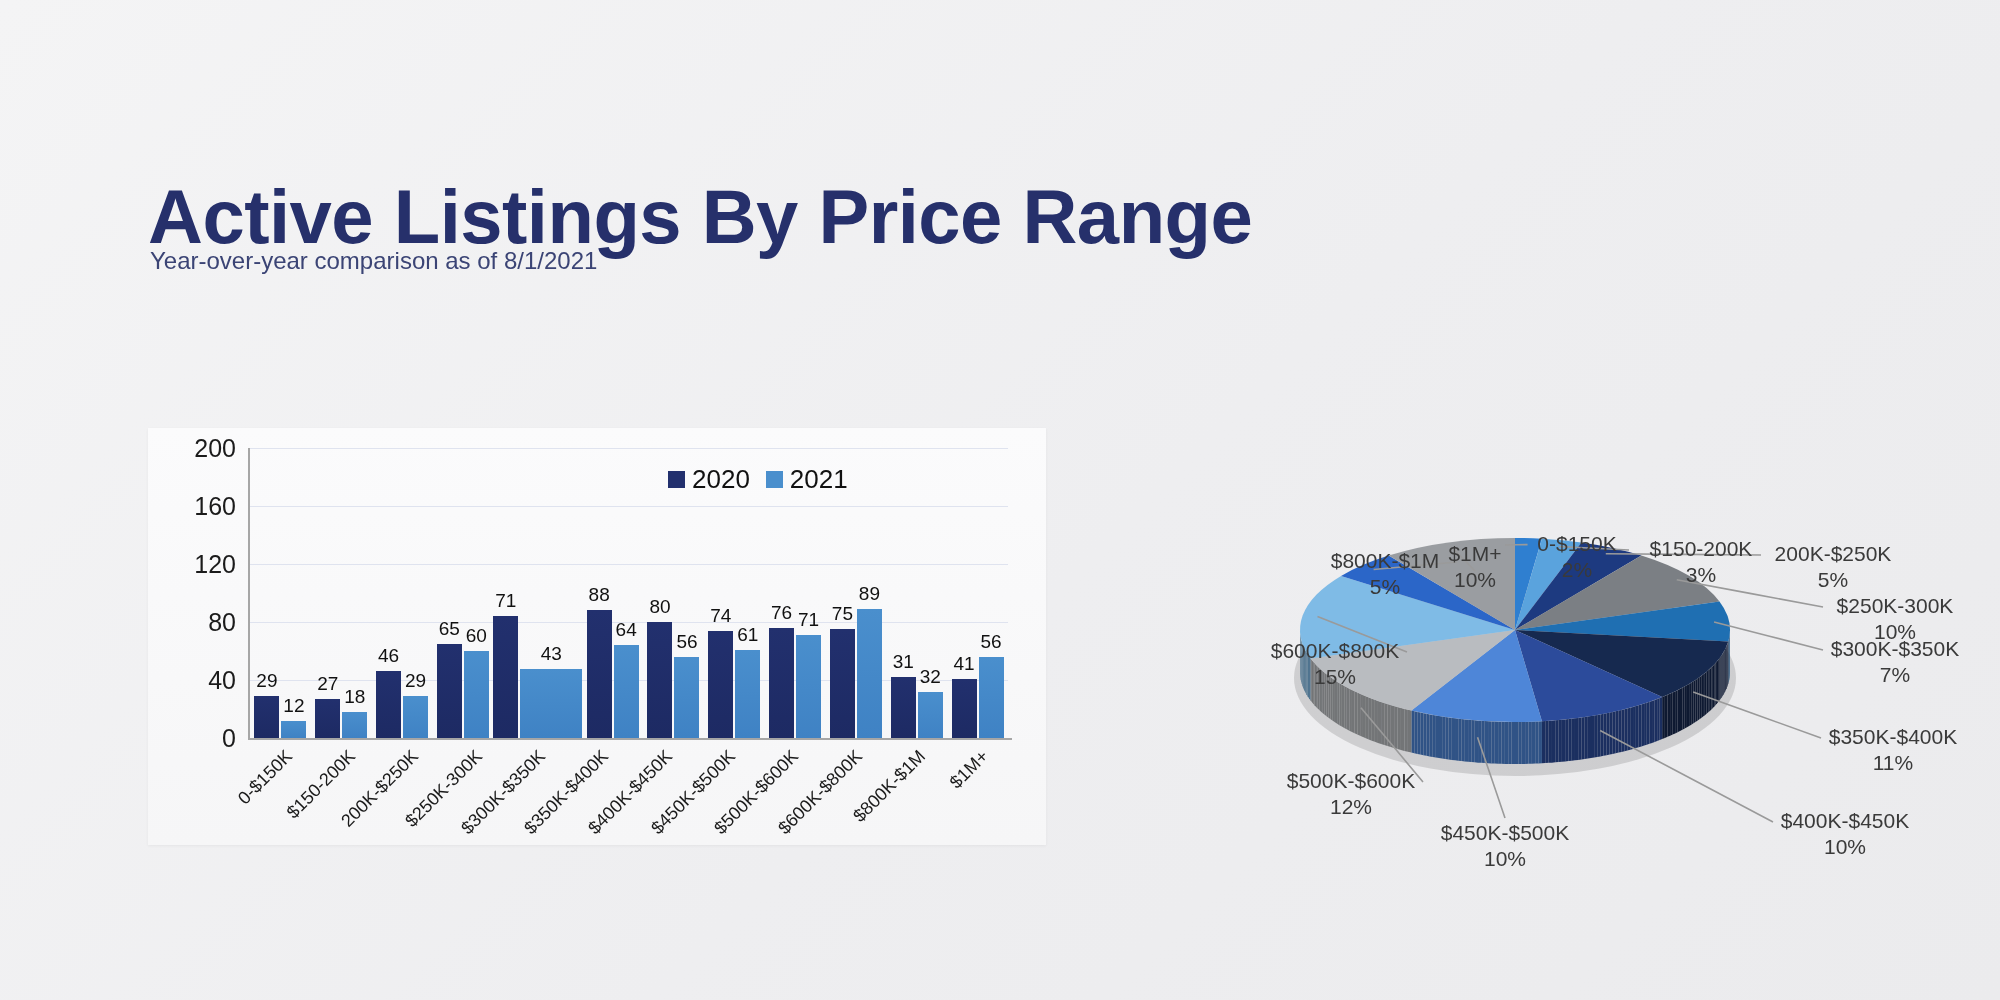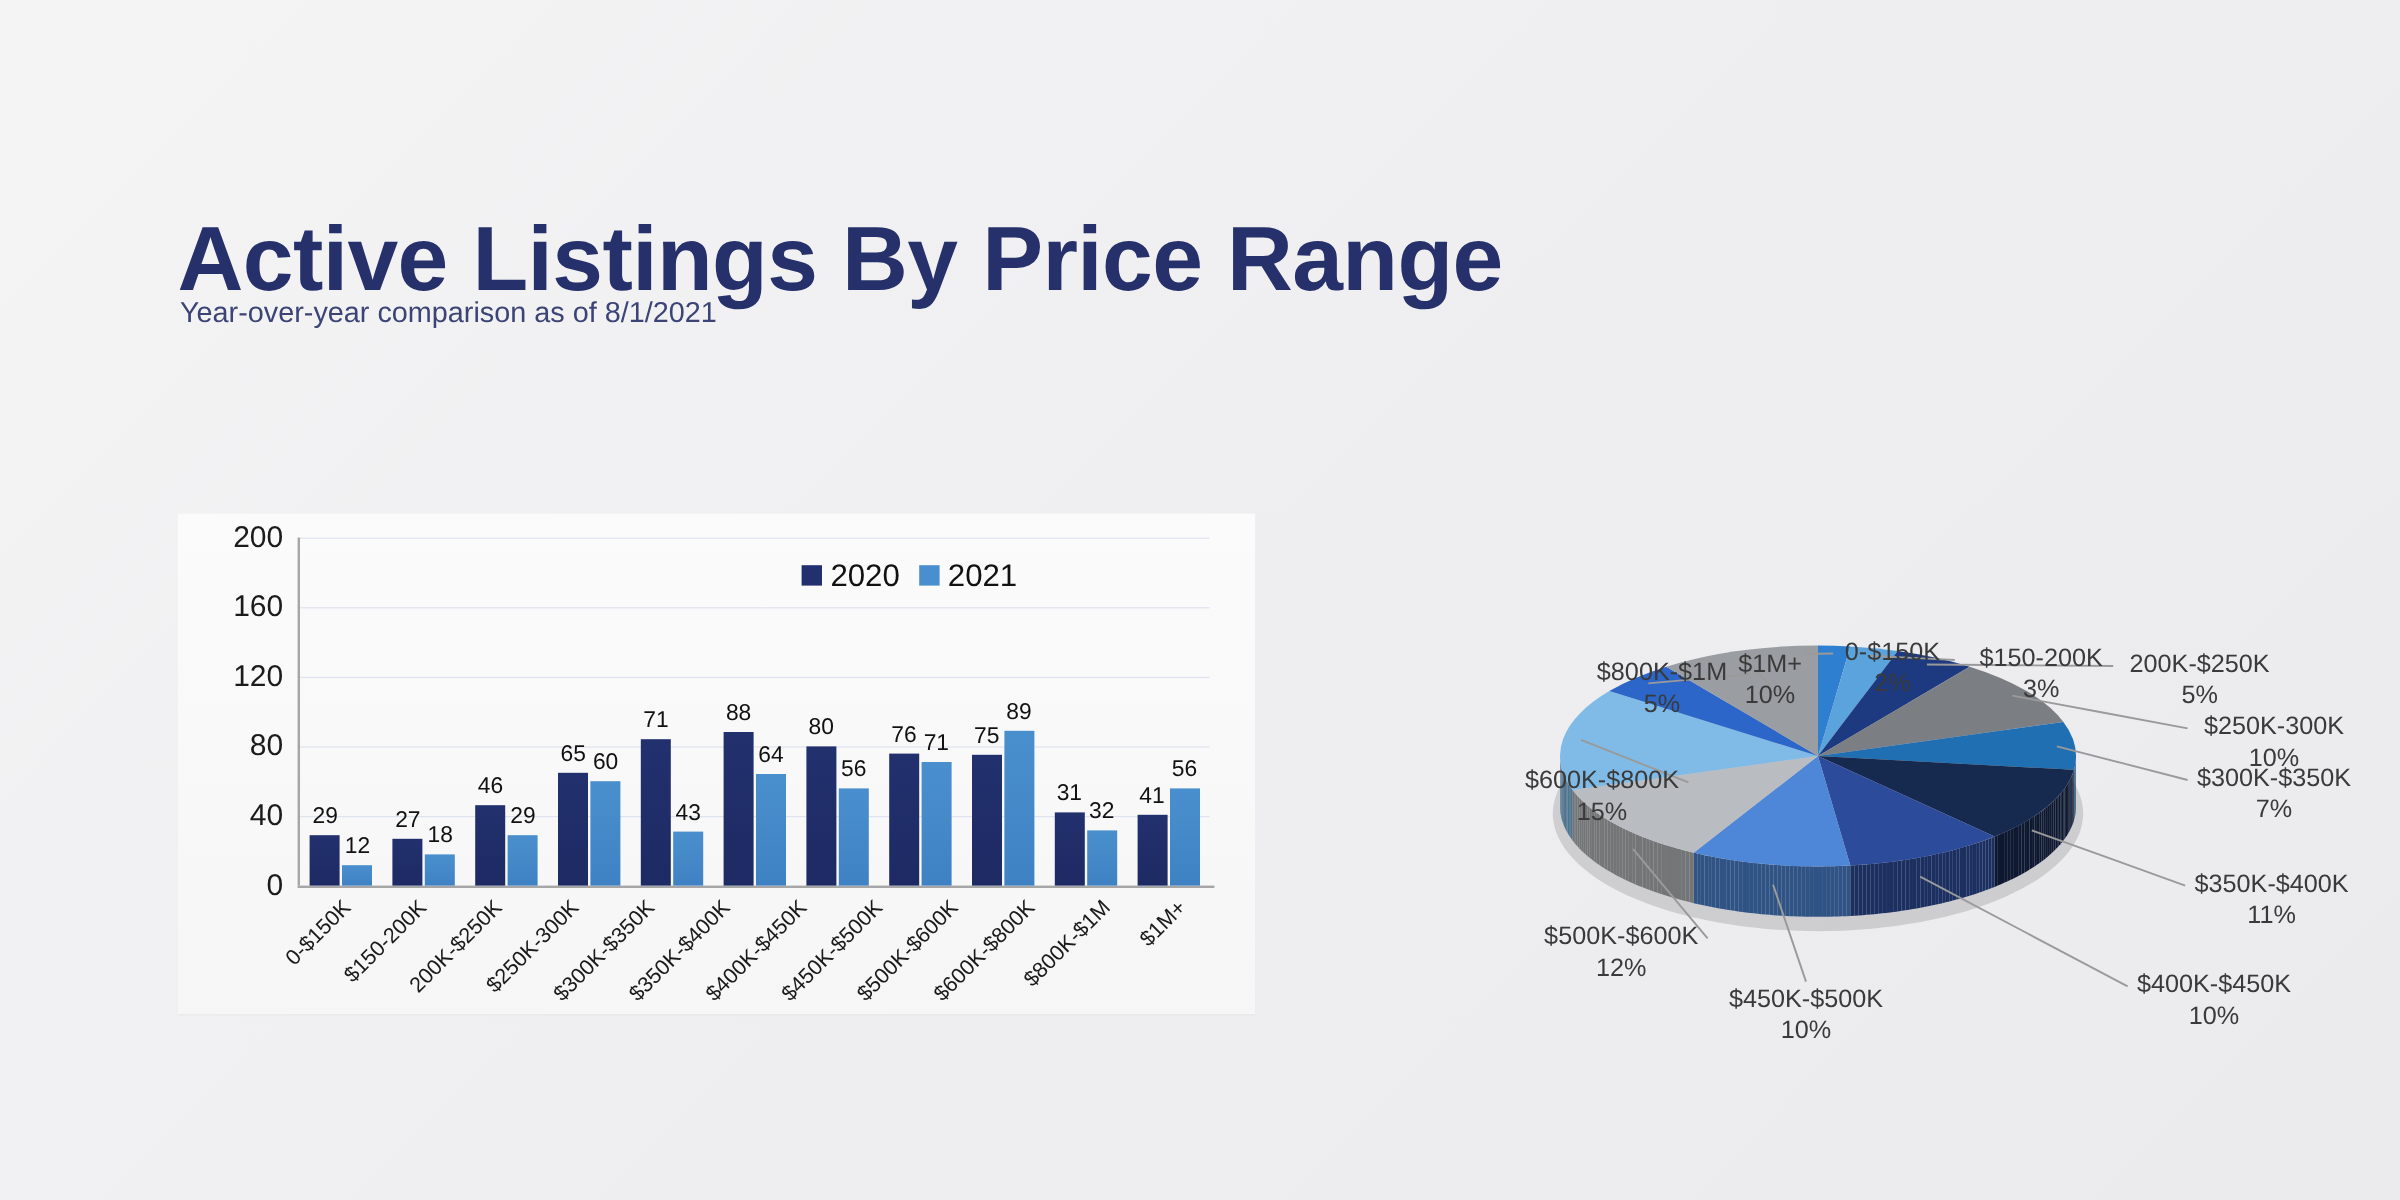--- a/index.html
+++ b/index.html
@@ -250,38 +250,46 @@
               <span class="vlabel">65</span>
             </div>
             <div class="bar y2021" style="height: 87px;">
               <span class="vlabel">60</span>
             </div>
           </div>
           <div class="bgroup">
             <div class="bar y2020" style="height: 121.8px;">
               <span class="vlabel">71</span>
             </div>
-            <div class="bar y2021" style="height: 45px;">
+            <div class="bar y2021" style="height: 69px; padding-left: 37px;">
               <span class="vlabel">43</span>
             </div>
           </div>
           <div class="bgroup">
             <div class="bar y2020" style="height: 127.6px;">
               <span class="vlabel">88</span>
             </div>
             <div class="bar y2021" style="height: 92.8px;">
               <span class="vlabel">64</span>
             </div>
           </div>
           <div class="bgroup">
             <div class="bar y2020" style="height: 116px;">
               <span class="vlabel">80</span>
             </div>
             <div class="bar y2021" style="height: 81.2px;">
               <span class="vlabel">56</span>
+            </div>
+          </div>
+          <div class="bgroup">
+            <div class="bar y2020" style="height: 107.3px;">
+              <span class="vlabel">74</span>
+            </div>
+            <div class="bar y2021" style="height: 88.45px;">
+              <span class="vlabel">61</span>
             </div>
           </div>
           <div class="bgroup">
             <div class="bar y2020" style="height: 110.2px;">
               <span class="vlabel">76</span>
             </div>
             <div class="bar y2021" style="height: 102.95px;">
               <span class="vlabel">71</span>
             </div>
           </div>

